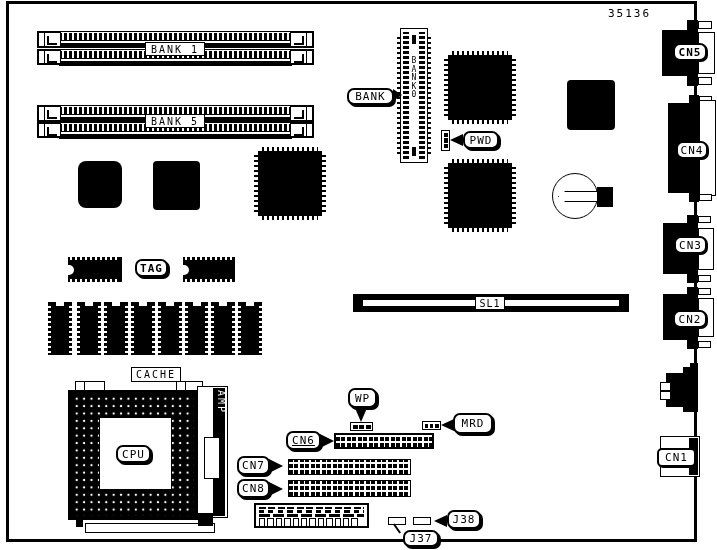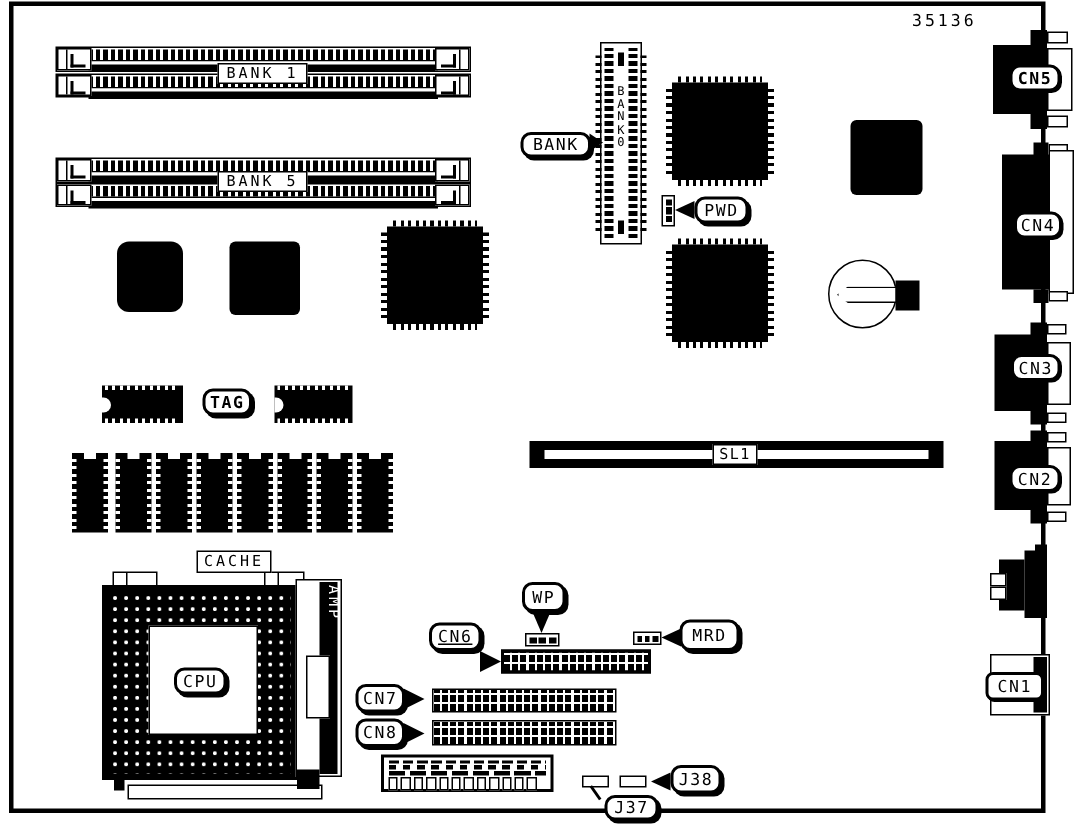--- a/index.html
+++ b/index.html
@@ -274,21 +274,21 @@
   </div>
 
   <div class="c jumper" style="left:422px;top:421px;width:19px;height:9px;">
     <div></div>
       <div></div>
       <div></div>
   </div>
   <div class="c ptr ptr-l" style="left:441px;top:419px;"></div>
   <div class="c lbl" style="left:453px;top:413px;width:40px;height:21px;">MRD</div>
 
-  <div class="c lbl" style="left:286px;top:415px;width:35px;height:19px;text-decoration:underline;">CN6</div>
+  <div class="c lbl" style="left:286px;top:431px;width:35px;height:19px;text-decoration:underline;">CN6</div>
   <div class="c ptr ptr-r" style="left:320px;top:434px;"></div>
   <div class="c hdr" style="left:334px;top:433px;width:100px;height:16px;"></div>
 
   <div class="c lbl" style="left:237px;top:456px;width:33px;height:19px;">CN7</div>
   <div class="c ptr ptr-r" style="left:269px;top:459px;"></div>
   <div class="c hdr thin" style="left:288px;top:459px;width:123px;height:16px;"></div>
 
   <div class="c lbl" style="left:237px;top:479px;width:33px;height:19px;">CN8</div>
   <div class="c ptr ptr-r" style="left:269px;top:482px;"></div>
   <div class="c hdr thin" style="left:288px;top:480px;width:123px;height:17px;"></div>

